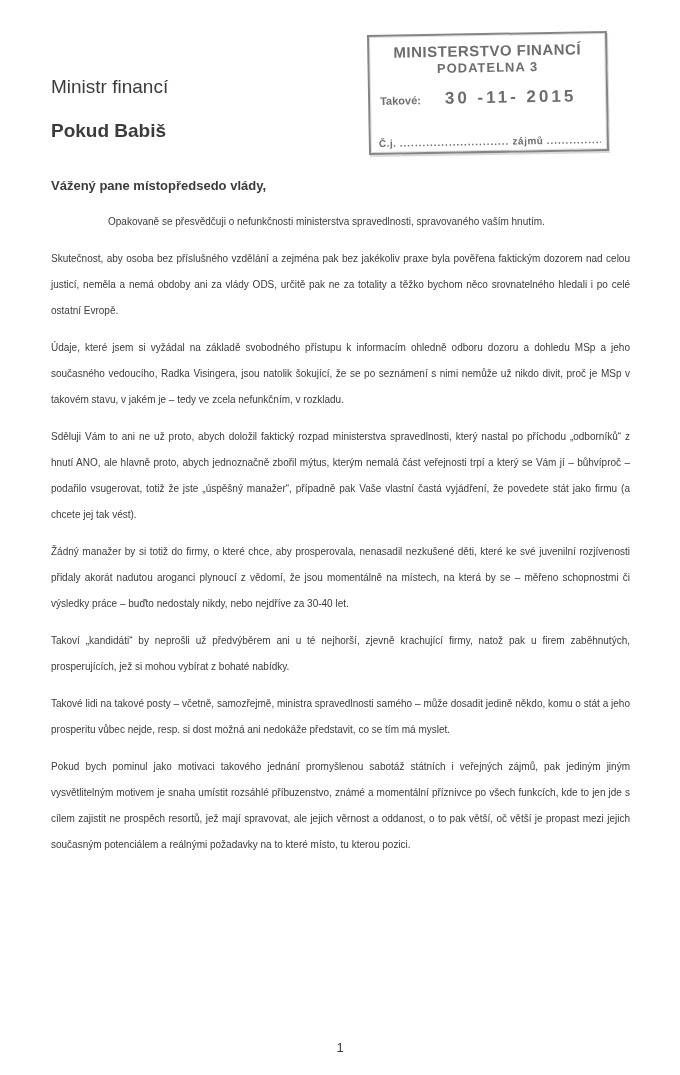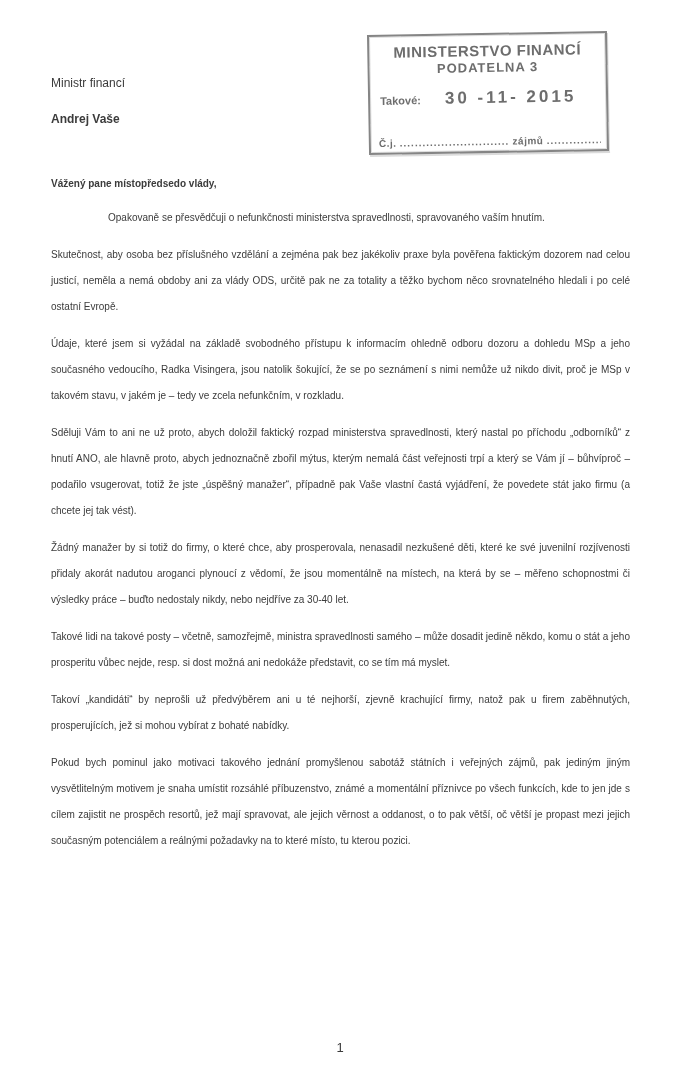--- a/index.html
+++ b/index.html
@@ -19,21 +19,21 @@
   }
   
   .header {
     position: relative;
     height: 178px;
   }
   .sender {
     position: absolute;
     left: 51px;
     top: 76px;
-    font-size: 12px;
+    font-size: 19px;
   }
   .sender-title {
     font-weight: 400;
     margin-bottom: 22px;
   }
   .sender-name {
     font-weight: 700;
   }
   
   .stamp {
@@ -87,21 +87,21 @@
     letter-spacing: 0.5px;
   }
   .stamp-ref-row .dots {
     letter-spacing: 1px;
     font-weight: 700;
   }
   
   .salutation {
     margin: 0 50px 16px 51px;
     font-weight: 700;
-    font-size: 10px;
+    font-size: 13px;
   }
   .letter-body {
     margin: 0 50px 0 51px;
   }
   .letter-body p {
     margin: 0 0 11px 0;
     font-size: 10px;
     line-height: 26px;
     text-align: justify;
   }
@@ -120,21 +120,21 @@
   }
 </style>
 </head>
 <body>
 
 <div class="page">
 
   <div class="header">
     <div class="sender">
       <div class="sender-title">Ministr financí</div>
-      <div class="sender-name">Andrej Vaše</div>
+      <div class="sender-name">Pokud Babiš</div>
     </div>
 
     <div class="stamp">
       <div class="stamp-ministry">MINISTERSTVO FINANCÍ</div>
       <div class="stamp-office">PODATELNA 3</div>
       <div class="stamp-date-row">
         <span class="stamp-received-label">Takové:</span>
         <span class="stamp-received-date">30 -11- 2015</span>
       </div>
       <div class="stamp-ref-row">
@@ -147,20 +147,20 @@
   </div>
 
   <div class="salutation">Vážený pane místopředsedo vlády,</div>
 
   <div class="letter-body">
     <p class="indent-first">Opakovaně se přesvědčuji o nefunkčnosti ministerstva spravedlnosti, spravovaného vaším hnutím.</p>
     <p>Skutečnost, aby osoba bez příslušného vzdělání a zejména pak bez jakékoliv praxe byla pověřena faktickým dozorem nad celou justicí, neměla a nemá obdoby ani za vlády ODS, určitě pak ne za totality a těžko bychom něco srovnatelného hledali i po celé ostatní Evropě.</p>
     <p>Údaje, které jsem si vyžádal na základě svobodného přístupu k informacím ohledně odboru dozoru a dohledu MSp a jeho současného vedoucího, Radka Visingera, jsou natolik šokující, že se po seznámení s nimi nemůže už nikdo divit, proč je MSp v takovém stavu, v jakém je – tedy ve zcela nefunkčním, v rozkladu.</p>
     <p>Sděluji Vám to ani ne už proto, abych doložil faktický rozpad ministerstva spravedlnosti, který nastal po příchodu „odborníků“ z hnutí ANO, ale hlavně proto, abych jednoznačně zbořil mýtus, kterým nemalá část veřejnosti trpí a který se Vám jí – bůhvíproč – podařilo vsugerovat, totiž že jste „úspěšný manažer“, případně pak Vaše vlastní častá vyjádření, že povedete stát jako firmu (a chcete jej tak vést).</p>
     <p>Žádný manažer by si totiž do firmy, o které chce, aby prosperovala, nenasadil nezkušené děti, které ke své juvenilní rozjívenosti přidaly akorát nadutou aroganci plynoucí z vědomí, že jsou momentálně na místech, na která by se – měřeno schopnostmi či výsledky práce – buďto nedostaly nikdy, nebo nejdříve za 30-40 let.</p>
+    <p>Takoví „kandidáti“ by neprošli už předvýběrem ani u té nejhorší, zjevně krachující firmy, natož pak u firem zaběhnutých, prosperujících, jež si mohou vybírat z bohaté nabídky.</p>
     <p>Takové lidi na takové posty – včetně, samozřejmě, ministra spravedlnosti samého – může dosadit jedině někdo, komu o stát a jeho prosperitu vůbec nejde, resp. si dost možná ani nedokáže představit, co se tím má myslet.</p>
-    <p>Takoví „kandidáti“ by neprošli už předvýběrem ani u té nejhorší, zjevně krachující firmy, natož pak u firem zaběhnutých, prosperujících, jež si mohou vybírat z bohaté nabídky.</p>
     <p>Pokud bych pominul jako motivaci takového jednání promyšlenou sabotáž státních i veřejných zájmů, pak jediným jiným vysvětlitelným motivem je snaha umístit rozsáhlé příbuzenstvo, známé a momentální příznivce po všech funkcích, kde to jen jde s cílem zajistit ne prospěch resortů, jež mají spravovat, ale jejich věrnost a oddanost, o to pak větší, oč větší je propast mezi jejich současným potenciálem a reálnými požadavky na to které místo, tu kterou pozici.</p>
   </div>
 
   <div class="page-number">1</div>
 
 </div>
 
 </body></html>

